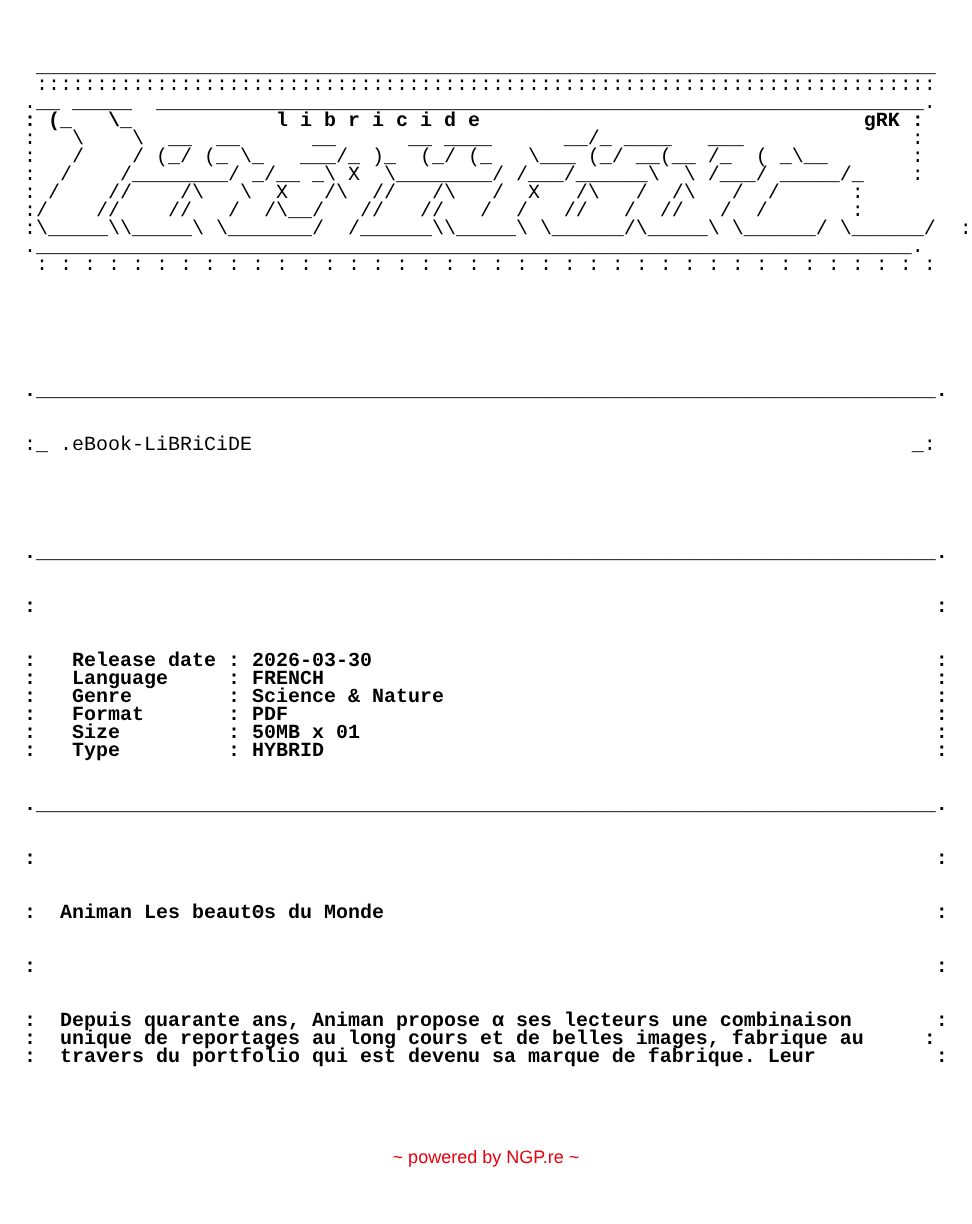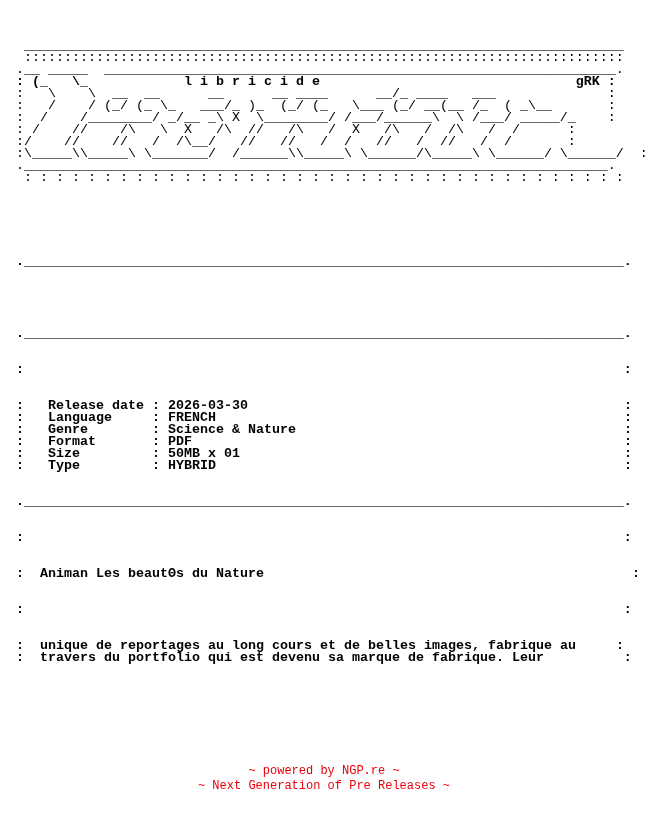--- a/index.html
+++ b/index.html
@@ -10,49 +10,49 @@
     font-family: "Liberation Mono", "DejaVu Sans Mono", monospace;
     font-size: 13.33px; line-height: 12px;
     color: #000000; white-space: pre; font-weight: bold;
     letter-spacing: 0;
   }
   .row { display: block; height: 12px; white-space: pre; }
   .thin { font-weight: normal; }
   .footer {
     position: absolute; left: 0; top: 764px; width: 648px;
     text-align: center;
-    font-family: Liberation Mono, monospace;
+    font-family: Liberation Sans, sans-serif;
     font-size: 12px; line-height: 15px; color: #e8000b;
   }
   .footer div { white-space: pre; }
 </style>
 </head>
 <body>
 
 <div class="nfo">
   <div id="logo-rows"><span class="row thin">   ___________________________________________________________________________</span><span class="row thin">   :::::::::::::::::::::::::::::::::::::::::::::::::::::::::::::::::::::::::::</span><span class="row thin">  .__ _____  ________________________________________________________________.</span><span class="row">  : (_   \_            l i b r i c i d e                                gRK :</span><span class="row thin">  :   \    \  __  __      __      __ ____      __/_ ____   ___              :</span><span class="row thin">  :   /    / (_/ (_ \_   ___/_ )_  (_/ (_   \___ (_/ __(__ /_  ( _\__       :</span><span class="row thin">  :  /    /________/ _/__ _\ X  \________/ /___/______\  \ /___/ _____/_    :</span><span class="row thin">  : /    //    /\   \  X   /\  //   /\   /  X   /\   /  /\   /  /      :</span><span class="row thin">  :/    //    //   /  /\__/   //   //   /  /   //   /  //   /  /       :</span><span class="row thin">  :\_____\\_____\ \_______/  /______\\_____\ \______/\_____\ \______/ \______/  :</span><span class="row thin">  ._________________________________________________________________________.</span><span class="row thin">   : : : : : : : : : : : : : : : : : : : : : : : : : : : : : : : : : : : : : :</span></div>
 
   <span class="row">                                                                                </span>
   <span class="row">  .___________________________________________________________________________.</span>
+  <span class="row thin">  :_ <span>.eBook-LiBRiCiDE</span><span id="pad2">                                                       </span>_:</span>
   <span class="row"> </span>
   <span class="row">  .___________________________________________________________________________.</span>
   <span class="row">  :                                                                           :</span>
   <div id="info-rows"><span class="row">  :   <span>Release date </span>: <span>2026-03-30</span>                                               :</span><span class="row">  :   <span>Language     </span>: <span>FRENCH</span>                                                   :</span><span class="row">  :   <span>Genre        </span>: <span>Science &amp; Nature</span>                                         :</span><span class="row">  :   <span>Format       </span>: <span>PDF</span>                                                      :</span><span class="row">  :   <span>Size         </span>: <span>50MB x 01</span>                                                :</span><span class="row">  :   <span>Type         </span>: <span>HYBRID</span>                                                   :</span></div>
   <span class="row">  .___________________________________________________________________________.</span>
   <span class="row">  :                                                                           :</span>
-  <span class="row">  :  <span>Animan Les beautΘs du Nature</span><span id="padt">                                              </span>:</span>
+  <span class="row">  :  <span>Animan Les beautΘs du Monde</span><span id="padt">                                              </span>:</span>
   <span class="row">  :                                                                           :</span>
-  <div id="desc-rows"><span class="row">  :  <span>unique de reportages au long cours et de belles images, fabrique au</span>     :</span><span class="row">  :  <span>travers du portfolio qui est devenu sa marque de fabrique. Leur</span>          :</span></div>
+  <div id="desc-rows"><span class="row">  :  <span>Depuis quarante ans, Animan propose α ses lecteurs une combinaison</span>       :</span><span class="row">  :  <span>unique de reportages au long cours et de belles images, fabrique au</span>     :</span><span class="row">  :  <span>travers du portfolio qui est devenu sa marque de fabrique. Leur</span>          :</span></div>
   
   
   
   
   
   
   
   
   
 </div>
 
 <div class="footer" style="color: rgb(232, 0, 11);">
   <div>~ powered by NGP.re ~</div>
-  <div>~ Next Generation of Pre Releases ~</div>
 </div>
 
 </body></html>

